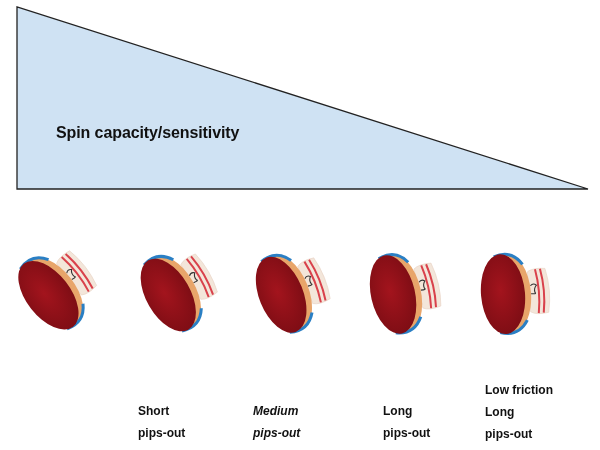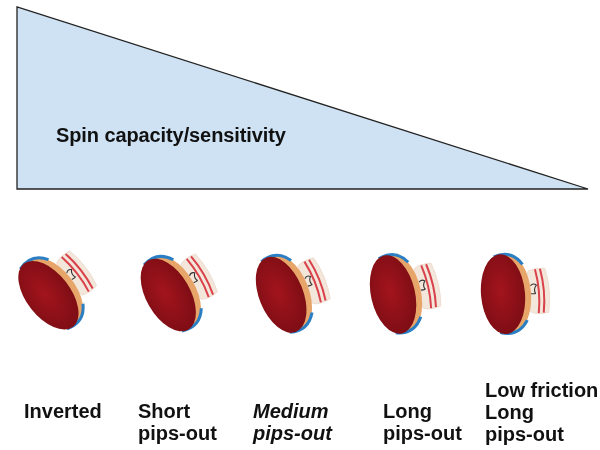--- a/index.html
+++ b/index.html
@@ -1,23 +1,23 @@
 <!DOCTYPE html>
 <html><head>
   <meta charset="utf-8">
   <style>
     html, body { margin: 0; padding: 0; background: #ffffff; }
     body { width: 600px; height: 450px; position: relative; overflow: hidden;
            font-family: "Liberation Sans", sans-serif; }
     #triangle-svg { position: absolute; left: 0; top: 0; }
-    .axis-label { position: absolute; left: 56px; top: 124px; font-size: 20px;
+    .axis-label { position: absolute; left: 56px; top: 124px; font-size: 16px;
                   font-weight: bold; color: #111; white-space: nowrap; letter-spacing: -0.1px; }
     .paddle { position: absolute; top: 232px; width: 120px; height: 120px; }
     .paddle svg { width: 120px; height: 120px; overflow: visible; }
-    .rubber-label { position: absolute; font-size: 20px; font-weight: bold; color: #111;
+    .rubber-label { position: absolute; font-size: 12px; font-weight: bold; color: #111;
                     line-height: 22px; white-space: nowrap; }
     .rubber-label span { display: block; }
   </style>
 </head>
 <body>
 
 <svg id="triangle-svg" width="600" height="200" viewBox="0 0 600 200">
   <polygon points="17,7 17,189 588,189" fill="#cfe2f3" stroke="#222" stroke-width="1.3" stroke-linejoin="miter"></polygon>
 </svg>
 <div class="axis-label">Spin capacity/sensitivity</div>
@@ -142,21 +142,20 @@
       <ellipse cx="54" cy="62" rx="22" ry="40" fill="#e8a56a"></ellipse>
 
       <path d="M42 24 Q60 18 70 34" fill="none" stroke="#2a7fc4" stroke-width="3"></path>
       <path d="M42 100 Q60 106 70 90" fill="none" stroke="#2a7fc4" stroke-width="3"></path>
 
       <ellipse cx="48" cy="62" rx="22" ry="40" fill="url(#bg4)"></ellipse>
     </g>
     </svg></div>
 
 <div class="rubber-label" style="left:24px; top:400px;">
-  <span>Inverted</span>
 </div>
 <div class="rubber-label" style="left:138px; top:400px;">
   <span>Short</span>
   <span>pips-out</span>
 </div>
 <div class="rubber-label" style="left:253px; top:400px;font-style:italic;">
   <span>Medium</span>
   <span>pips-out</span>
 </div>
 <div class="rubber-label" style="left:383px; top:400px;">

